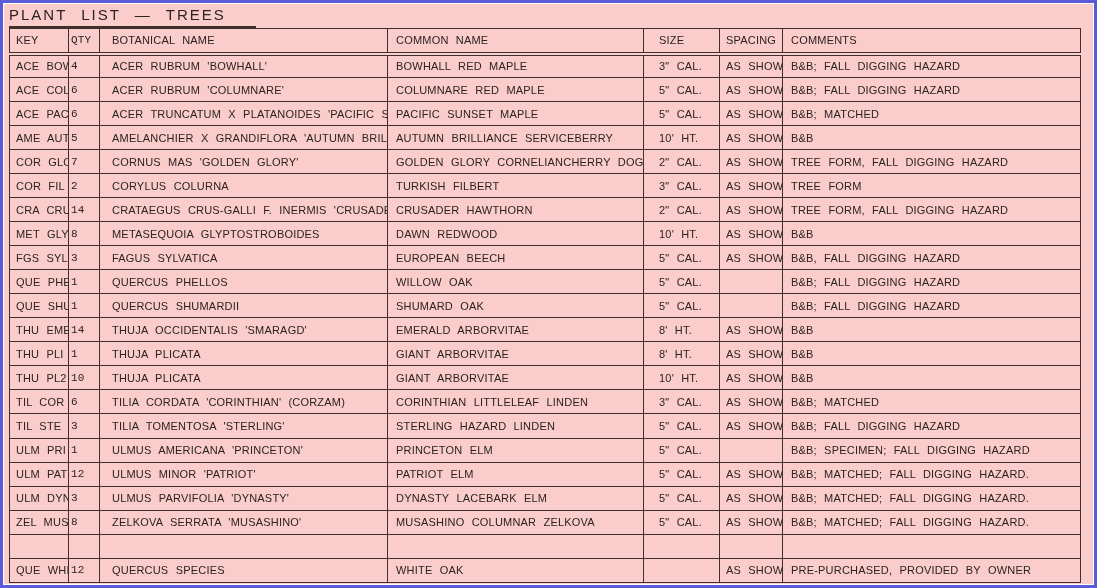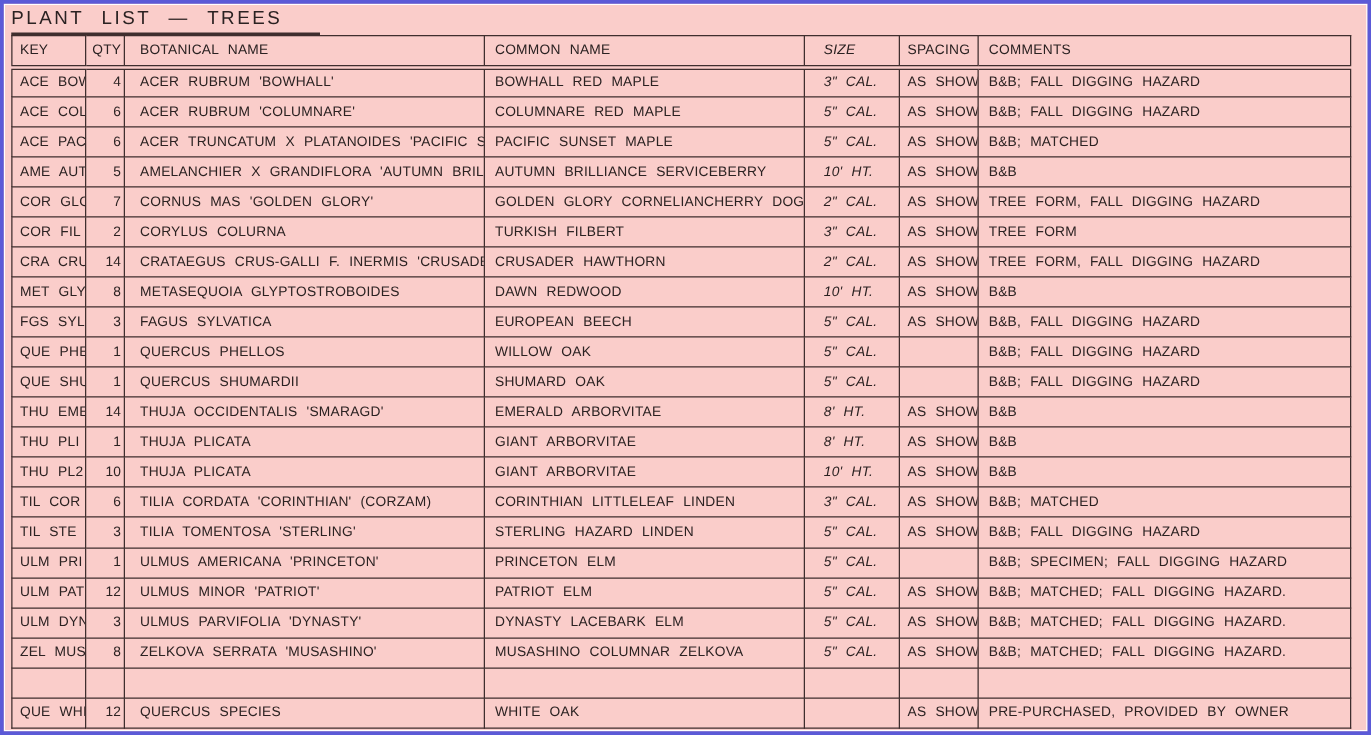--- a/index.html
+++ b/index.html
@@ -60,24 +60,24 @@
     border-bottom:4px double var(--line);
   }
   tbody td{height:22px;}
   col.c-key{width:59px;}
   col.c-qty{width:31px;}
   col.c-bot{width:288px;}
   col.c-common{width:256px;}
   col.c-size{width:76px;}
   col.c-spacing{width:63px;}
   col.c-comments{width:auto;}
-  .a-qty{text-align:right;padding:0 2px;}
+  .a-qty{text-align:left;padding:0 2px;font-family:Liberation Mono, monospace;}
   .a-bot{padding-left:12px;}
   .a-common{padding-left:8px;margin-top:47px;}
-  .a-size{padding-left:15px;font-style:italic;}
+  .a-size{padding-left:15px;}
   .a-comments{padding-left:8px;}
 </style>
 </head>
 <body>
 
 <div class="title-bar">
   <span class="sheet-title">PLANT LIST — TREES</span>
 </div>
 
 <div class="table-wrap">

